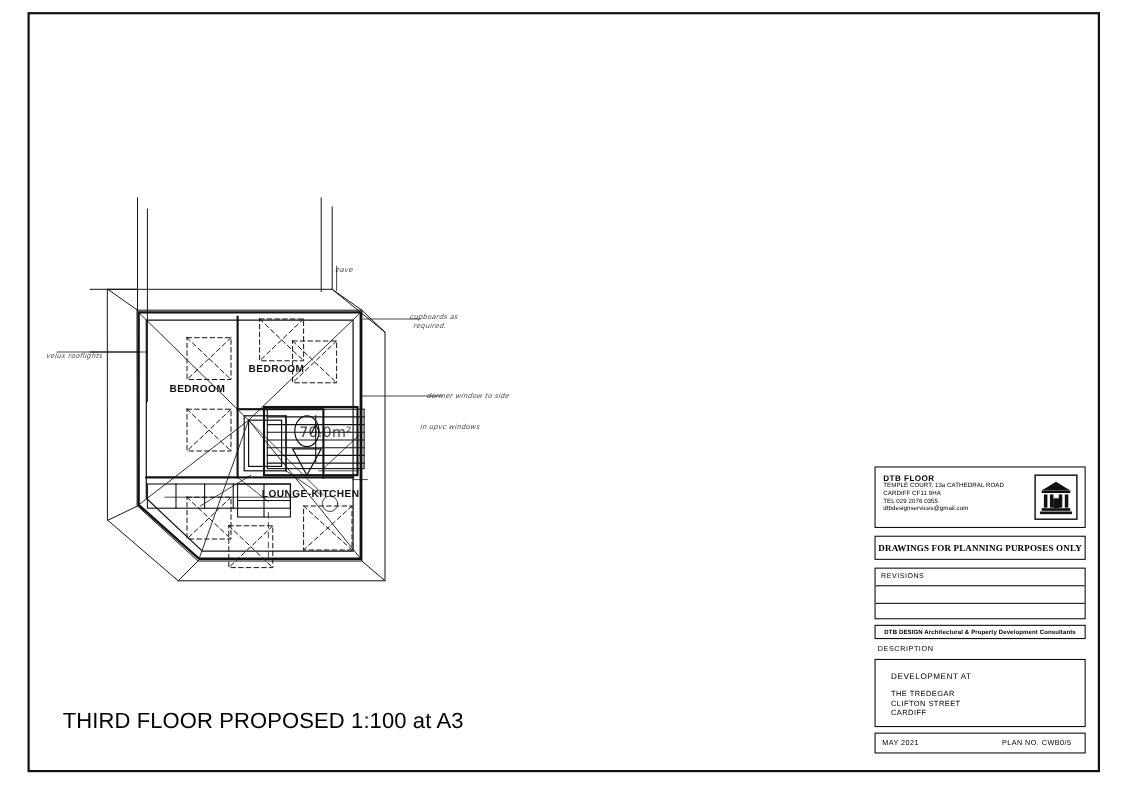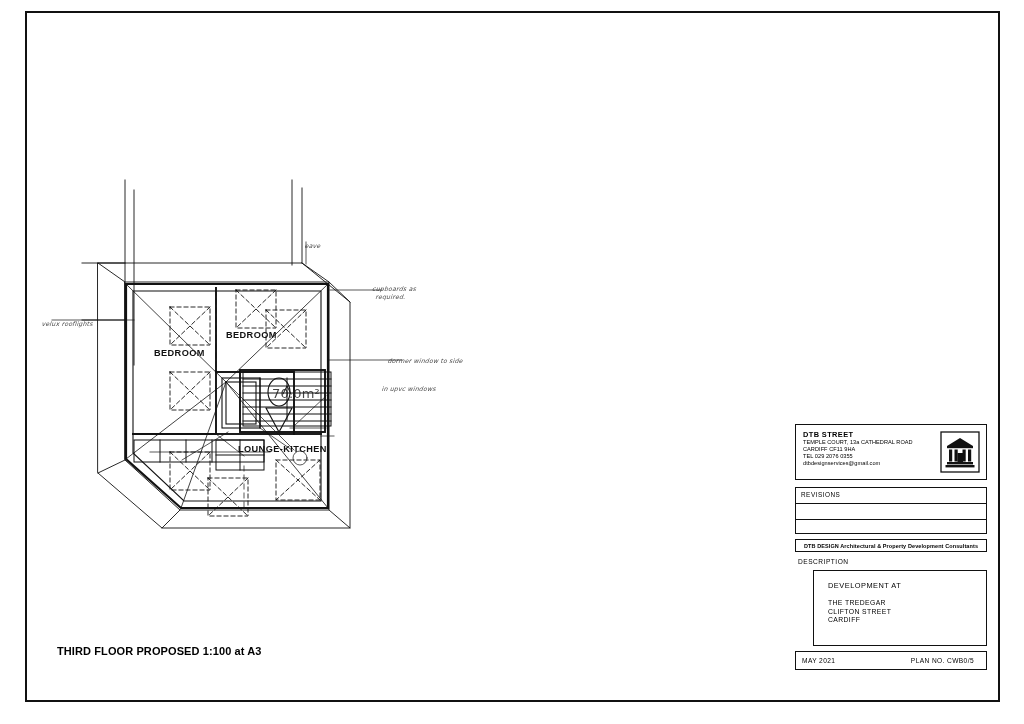--- a/index.html
+++ b/index.html
@@ -42,22 +42,22 @@
     width: 470px;
     height: 400px;
   }
   #floorplan-svg { display: block; }
 
   
   #drawing-title {
     position: absolute;
     left: 57px;
     top: 645px;
-    font-size: 11px;
-    font-weight: 700;
+    font-size: 20px;
+    font-weight: 400;
     letter-spacing: 0.1px;
     white-space: nowrap;
   }
 
   
   #title-block {
     position: absolute;
     left: 795px;
     top: 424px;
     width: 192px;
@@ -150,23 +150,22 @@
   #description-label {
     margin-top: 6px;
     font-size: 6.6px;
     letter-spacing: 0.5px;
     padding-left: 3px;
   }
 
   
   #development-panel {
     margin-top: 5px;
-    height: 76px;
+    height: 62px;
     padding: 10px 0 0 14px;
-    margin-left: 18px;
   }
   #development-heading {
     font-size: 7.4px;
     letter-spacing: 0.5px;
     margin-bottom: 9px;
   }
   .dev-line {
     font-size: 6.8px;
     line-height: 8.6px;
     letter-spacing: 0.4px;
@@ -379,21 +378,21 @@
   required.</div>
   <div class="handwritten" id="note-dormer">dormer window to side</div>
   <div class="handwritten" id="note-upvc">in upvc windows</div>
   <div class="handwritten" id="note-area">70.0m²</div>
 
   <div id="drawing-title">THIRD FLOOR PROPOSED 1:100 at A3</div>
 
   <div id="title-block">
 
     <div class="tb-box" id="firm-panel">
-      <div id="firm-name">DTB STREET</div>
+      <div id="firm-name">DTB FLOOR</div>
       <div class="firm-line">TEMPLE COURT, 13a CATHEDRAL ROAD</div>
       <div class="firm-line">CARDIFF CF11 9HA</div>
       <div class="firm-line">TEL 029 2076 0355</div>
       <div class="firm-line">dtbdesignservices@gmail.com</div>
 
       <svg id="firm-logo" viewBox="0 0 40 42">
         <g fill="none" stroke="#111" stroke-width="1.3">
           <rect x="1" y="1" width="38" height="40"></rect>
           <path d="M20 7 L33 15 L7 15 Z" fill="#111" stroke="none"></path>
           <rect x="7" y="15" width="26" height="2.2" fill="#111" stroke="none"></rect>
@@ -401,20 +400,23 @@
           <rect x="14.5" y="18.5" width="3.2" height="12" fill="#111" stroke="none"></rect>
           <rect x="22.5" y="18.5" width="3.2" height="12" fill="#111" stroke="none"></rect>
           <rect x="28" y="18.5" width="3.2" height="12" fill="#111" stroke="none"></rect>
           <rect x="17.5" y="22" width="5.5" height="9" fill="#111" stroke="none"></rect>
           <rect x="7" y="31" width="26" height="2.4" fill="#111" stroke="none"></rect>
           <rect x="5.5" y="34" width="29" height="2.4" fill="#111" stroke="none"></rect>
         </g>
       </svg>
     </div>
 
+    <div class="tb-box" id="planning-panel">
+      <div id="planning-text">DRAWINGS FOR PLANNING PURPOSES ONLY</div>
+    </div>
 
     <div class="tb-box" id="revisions-panel">
       <div id="revisions-label">REVISIONS</div>
       <div class="rev-divider" id="rev-div-1"></div>
       <div class="rev-divider" id="rev-div-2"></div>
     </div>
 
     <div class="tb-box" id="consultants-panel">
       <div id="consultants-text">DTB DESIGN Architectural &amp; Property Development Consultants</div>
     </div>

